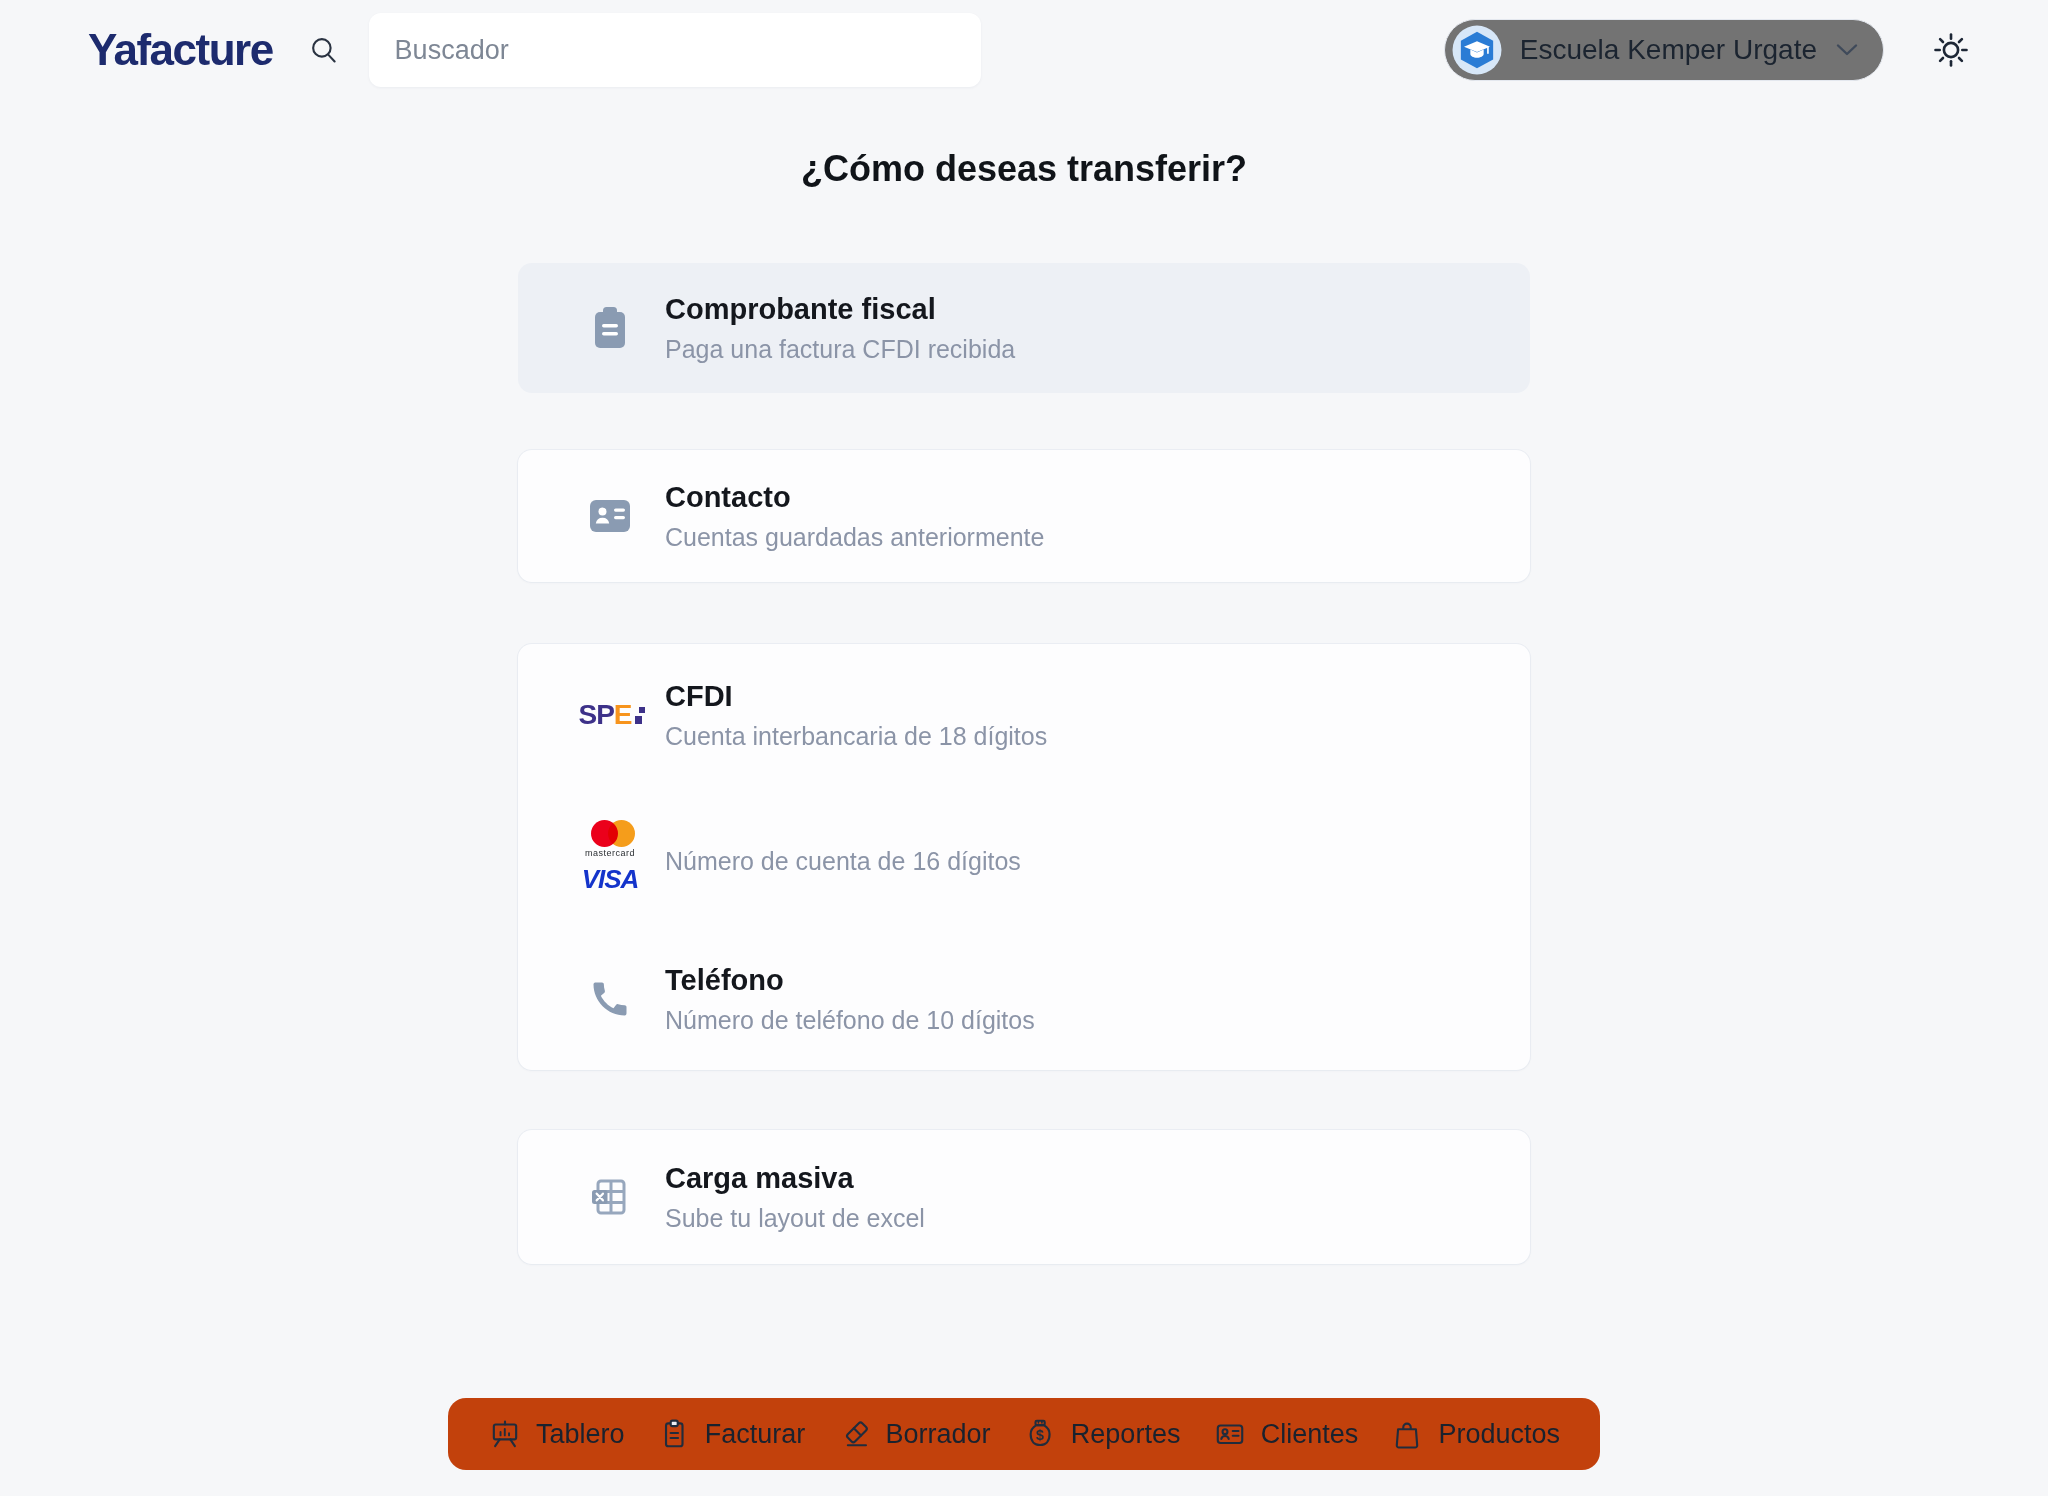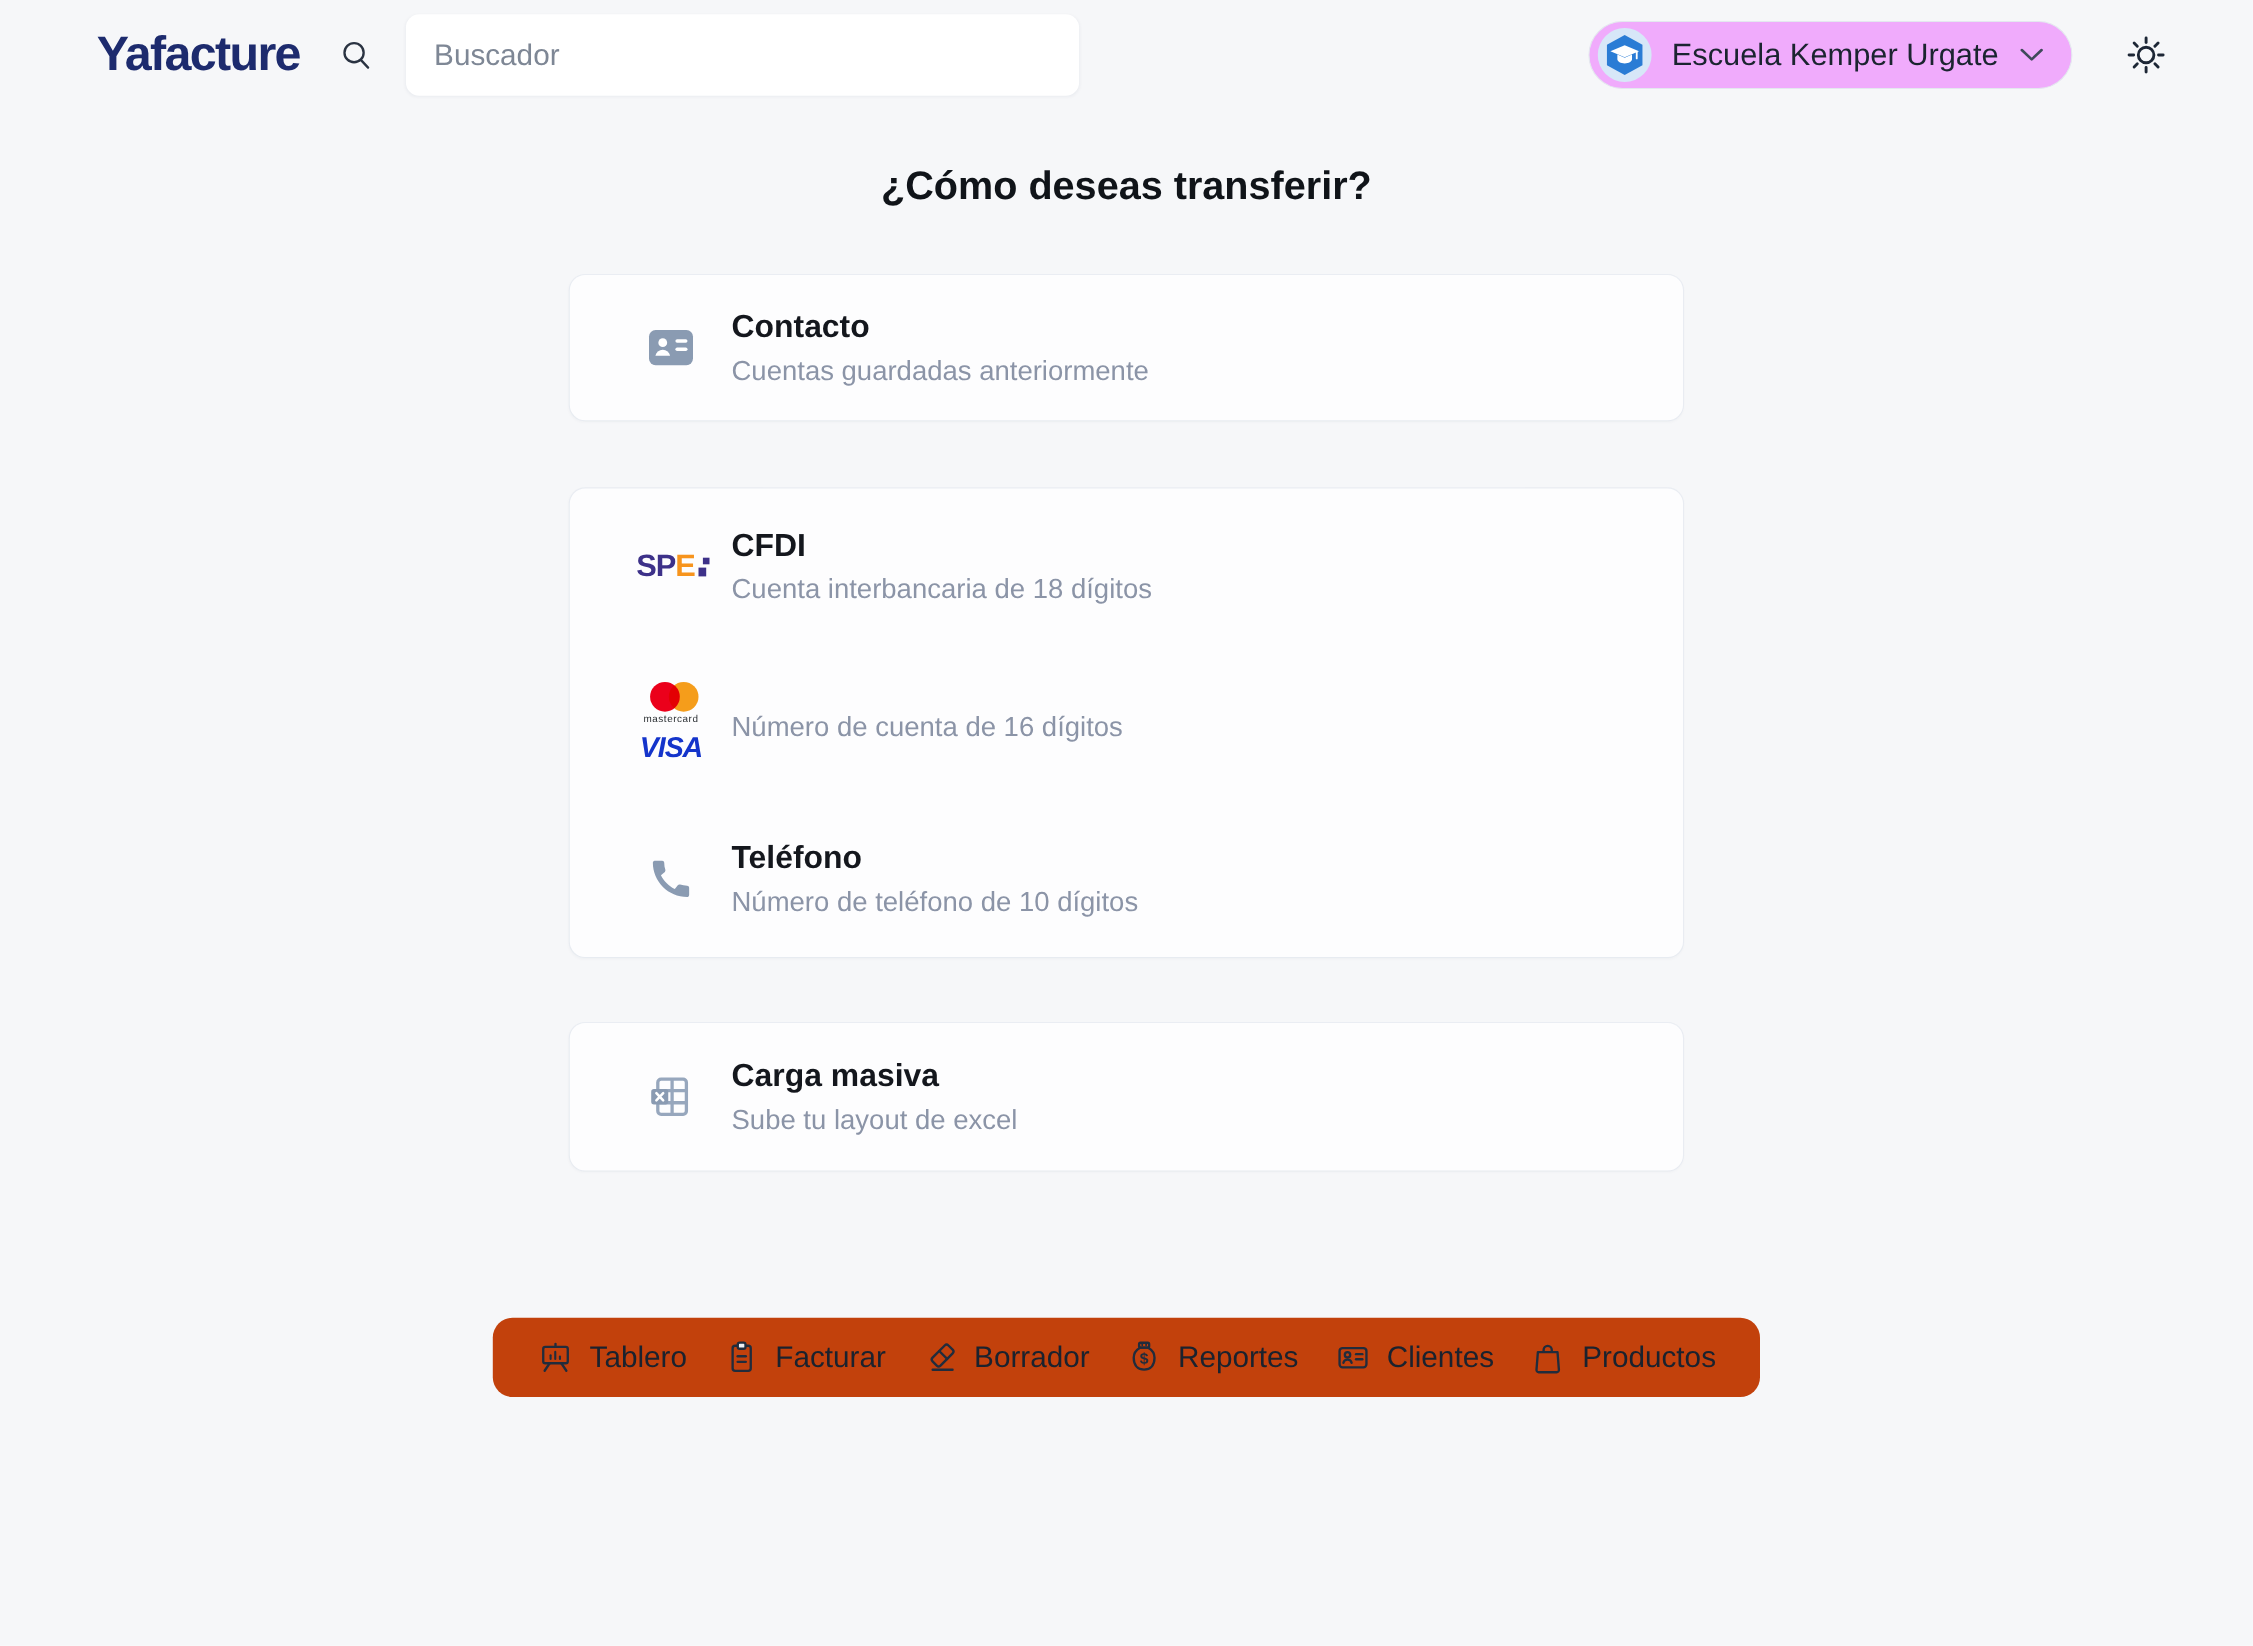--- a/index.html
+++ b/index.html
@@ -19,21 +19,21 @@
     margin-left:28px; width:612px; height:74px; border:none; outline:none;
     background:#ffffff; border-radius:12px; padding:0 26px;
     font-size:27px; color:#8b5cf6; font-family:"Liberation Sans",sans-serif;
     box-shadow:0 1px 3px rgba(25,39,70,.05);
   }
   .search-input::placeholder { color:#7e8795; }
   .header-spacer { flex:1; }
   .account-pill {
     display:flex; align-items:center; gap:18px; height:62px;
     padding:6px 24px 6px 7px; border-radius:32px;
-    background:#f0abfc; border:1px solid #e4e8ef; cursor:pointer;
+    background:#737373; border:1px solid #e4e8ef; cursor:pointer;
   }
   .account-name { font-size:28px; font-weight:500; color:#1b2430; white-space:nowrap; }
   .theme-btn { margin-left:46px; display:flex; align-items:center; cursor:pointer; }
 
   
   .main { width:1012px; margin:0 auto; }
   .page-title { margin-top:44px; text-align:center; font-size:36px; line-height:49px; font-weight:700; color:#101419; }
 
   .card {
     border-radius:14px; background:#fdfdfe;
@@ -131,20 +131,36 @@
         <line x1="24.3" y1="7.7" x2="22.1" y2="9.9"></line>
         <line x1="9.9" y1="22.1" x2="7.7" y2="24.3"></line>
       </svg>
     </span>
   </div>
 </div>
 
 <div class="main">
   <h1 class="page-title">¿Cómo deseas transferir?</h1>
 
+  <div class="card highlight mt1">
+    <div class="option-row">
+      <div class="icon-box">
+        <svg width="44" height="48" viewBox="0 0 44 48">
+          <rect x="7" y="8" width="30" height="36" rx="5" fill="#8a9bb2"></rect>
+          <rect x="15" y="3" width="14" height="9" rx="3.5" fill="#8a9bb2"></rect>
+          <rect x="14" y="20" width="16" height="3.4" rx="1.7" fill="#ffffff"></rect>
+          <rect x="14" y="28" width="16" height="3.4" rx="1.7" fill="#ffffff"></rect>
+        </svg>
+      </div>
+      <div class="option-text">
+        <div class="option-title">Comprobante fiscal</div>
+        <div class="option-subtitle">Paga una factura CFDI recibida</div>
+      </div>
+    </div>
+  </div>
 
   <div class="card mt2">
     <div class="option-row">
       <div class="icon-box">
         <svg width="48" height="40" viewBox="0 0 48 40">
           <rect x="4" y="4" width="40" height="32" rx="6" fill="#8a9bb2"></rect>
           <circle cx="16.5" cy="15.5" r="4" fill="#ffffff"></circle>
           <path d="M9.8 27.5a6.8 6.8 0 0 1 13.4 0z" fill="#ffffff"></path>
           <rect x="28" y="12.5" width="11" height="3.2" rx="1.6" fill="#ffffff"></rect>
           <rect x="28" y="20" width="11" height="3.2" rx="1.6" fill="#ffffff"></rect>

